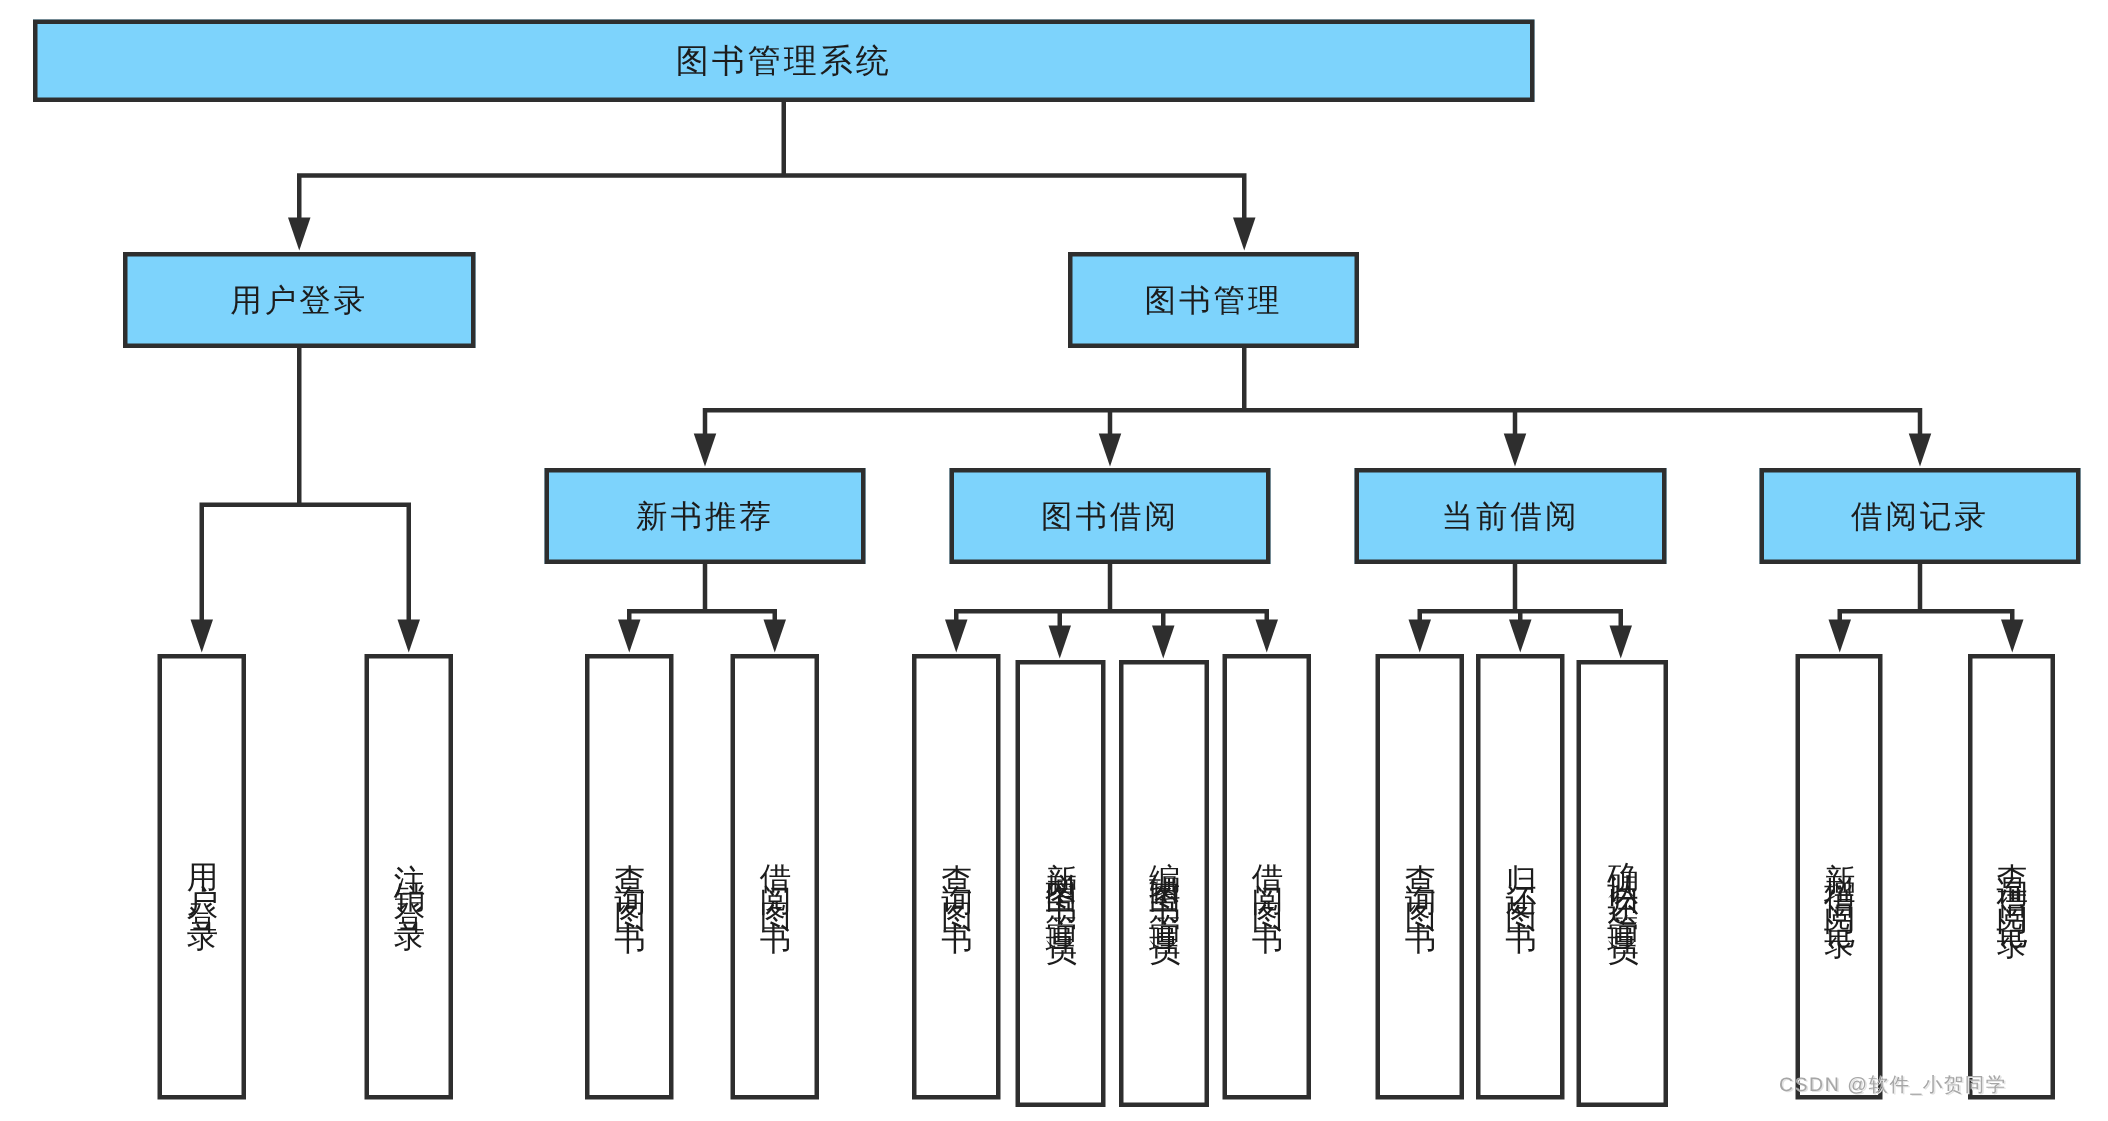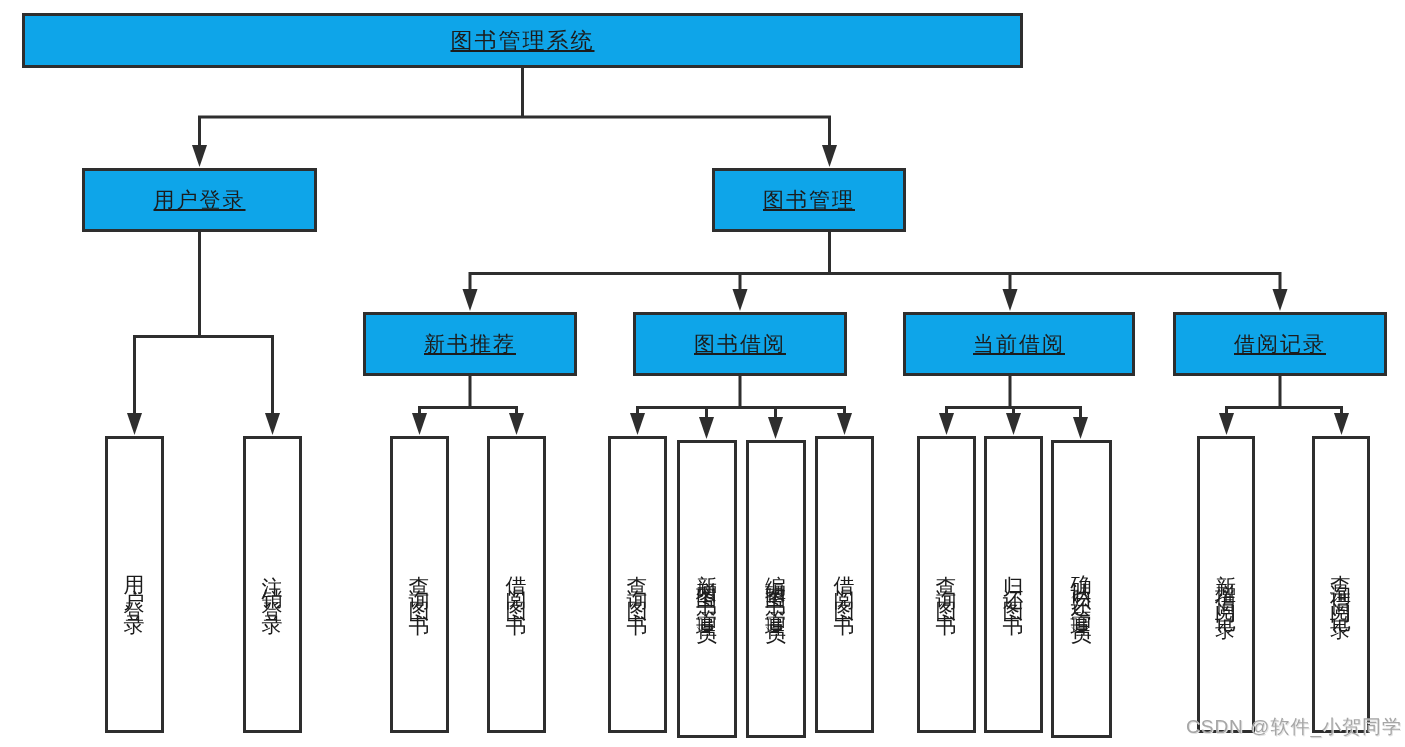--- a/index.html
+++ b/index.html
@@ -7,30 +7,29 @@
     position:relative;
     width:1405px;height:747px;
     background:#ffffff;
     font-family:"Liberation Sans","DejaVu Sans",sans-serif;
     color:#1c1c1c;
     overflow:hidden;
   }
   .box{
     position:absolute;
     box-sizing:border-box;
-    background:#0ea5e9;
+    background:#7dd3fc;
     border:3px solid #2e2e2e;
     display:flex;
     align-items:center;
     justify-content:center;
     font-size:21px;
     letter-spacing:2px;
     color:#1c1c1c;
     white-space:nowrap;
-    text-decoration:underline;
   }
   .root-box{font-size:22px;}
   .vbox{
     position:absolute;
     box-sizing:border-box;
     background:#ffffff;
     border:3px solid #2e2e2e;
     display:flex;
     align-items:center;
     justify-content:center;
@@ -40,21 +39,21 @@
     letter-spacing:13px;
     color:#1c1c1c;
     line-height:1;
   }
   .vbox.mid{letter-spacing:9px;}
   .vbox.long{letter-spacing:7px;}
   svg.wires{position:absolute;left:0;top:0;}
   .watermark{
     position:absolute;
     left:1186px;top:714px;
-    font-size:19px;
+    font-size:13px;
     letter-spacing:1px;
     color:#a6a6a6;
     text-shadow:1px 1px 0 #e3e3e3;
     white-space:nowrap;
     z-index:5;
   }
 </style>
 </head>
 <body>
 
@@ -100,21 +99,21 @@
     </g>
   </svg>
 
   <div class="box root-box" style="left:22px;top:13px;width:1001px;height:55px;">图书管理系统</div>
 
   <div class="box" style="left:82px;top:168px;width:235px;height:64px;">用户登录</div>
   <div class="box" style="left:712px;top:168px;width:194px;height:64px;">图书管理</div>
 
   <div class="box" style="left:363px;top:312px;width:214px;height:64px;">新书推荐</div>
   <div class="box" style="left:633px;top:312px;width:214px;height:64px;">图书借阅</div>
-  <div class="box" style="left:903px;top:312px;width:232px;height:64px;">当前借阅</div>
+  <div class="box" style="left:903px;top:312px;width:208px;height:64px;">当前借阅</div>
   <div class="box" style="left:1173px;top:312px;width:214px;height:64px;">借阅记录</div>
 
   <div class="vbox" style="left:105px;top:436px;width:59px;height:297px;">用户登录</div>
   <div class="vbox" style="left:243px;top:436px;width:59px;height:297px;">注销登录</div>
 
   <div class="vbox" style="left:390px;top:436px;width:59px;height:297px;">查询图书</div>
   <div class="vbox" style="left:487px;top:436px;width:59px;height:297px;">借阅图书</div>
 
   <div class="vbox" style="left:608px;top:436px;width:59px;height:297px;">查询图书</div>
   <div class="vbox long" style="left:677px;top:440px;width:60px;height:298px;">新增图书（管理员）</div>

